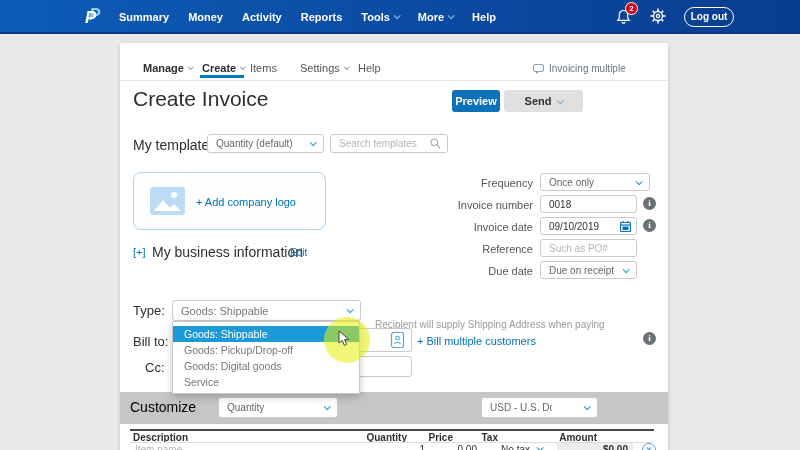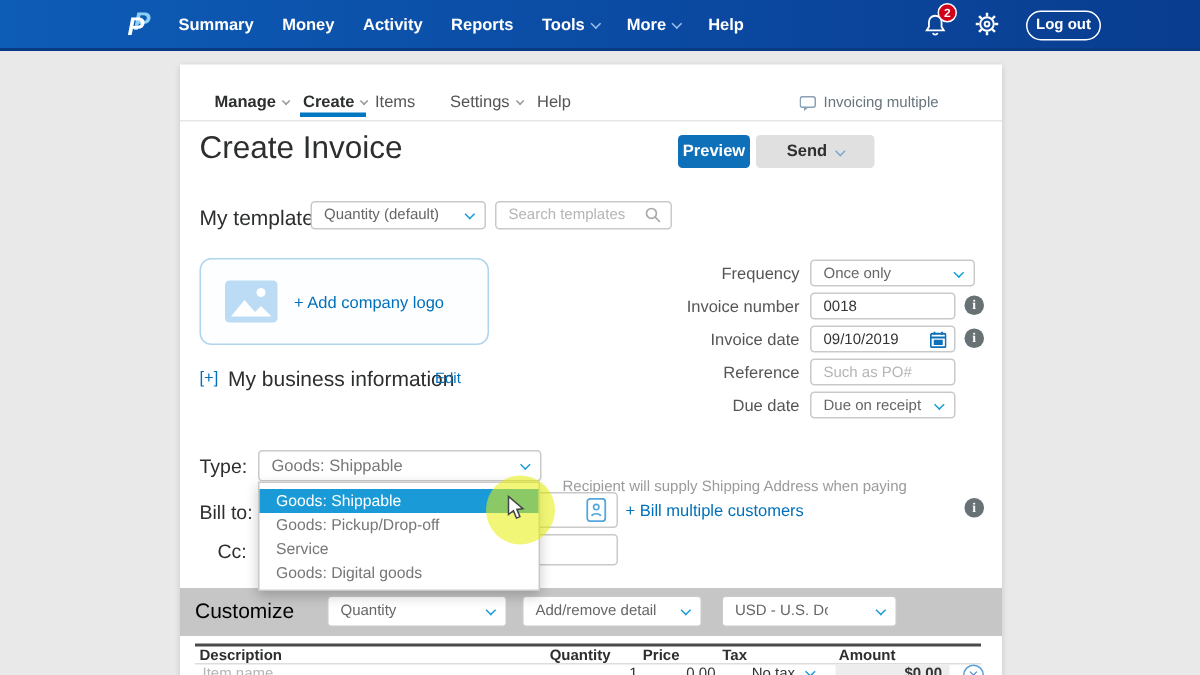--- a/index.html
+++ b/index.html
@@ -271,39 +271,35 @@
   <span class="info" style="left:643px; top:332px;">i</span>
 
   <div class="sec-label" style="left:145px; top:360px; font-size:13px;">Cc:</div>
   <div class="field-box" style="left:172px; top:356px; width:240px; height:21px;">
     <input style="">
   </div>
 
   <div class="menu">
     <div class="menu-item hl">Goods: Shippable</div>
     <div class="menu-item">Goods: Pickup/Drop-off</div>
+    <div class="menu-item">Goods: Digital goods</div>
     <div class="menu-item">Service</div>
-    <div class="menu-item">Goods: Digital goods</div>
   </div>
 
   <div class="cursor-glow"></div>
   <div class="cursor">
     <svg width="13" height="17" viewBox="0 0 13 17">
         <path d="M1 1 L1 13 L4.3 10.4 L6.3 15.4 L8.6 14.4 L6.6 9.6 L10.6 9.2 Z" fill="#fff" stroke="#444" stroke-width="1"></path>
       </svg>
   </div>
 
   <div class="customize-bar"></div>
   <div class="customize-label">Customize</div>
   <div class="field-box" style="left:218px; top:397px; width:120px; height:21px;">
     <span class="txt">Quantity</span>
-      <span class="chv"></span>
-  </div>
-  <div class="field-box" style="left:348px; top:397px; width:120px; height:21px;">
-    <span class="txt">Add/remove detail</span>
       <span class="chv"></span>
   </div>
   <div class="field-box" style="left:481px; top:397px; width:117px; height:21px;gap:32px;">
     <span class="txt">USD - U.S. Dollars</span>
       <span class="chv"></span>
   </div>
 
   <div class="thead-line"></div>
   <span class="th" style="left:133px;">Description</span>
   <span class="th" style="left:350px; width:57px; text-align:right;">Quantity</span>

